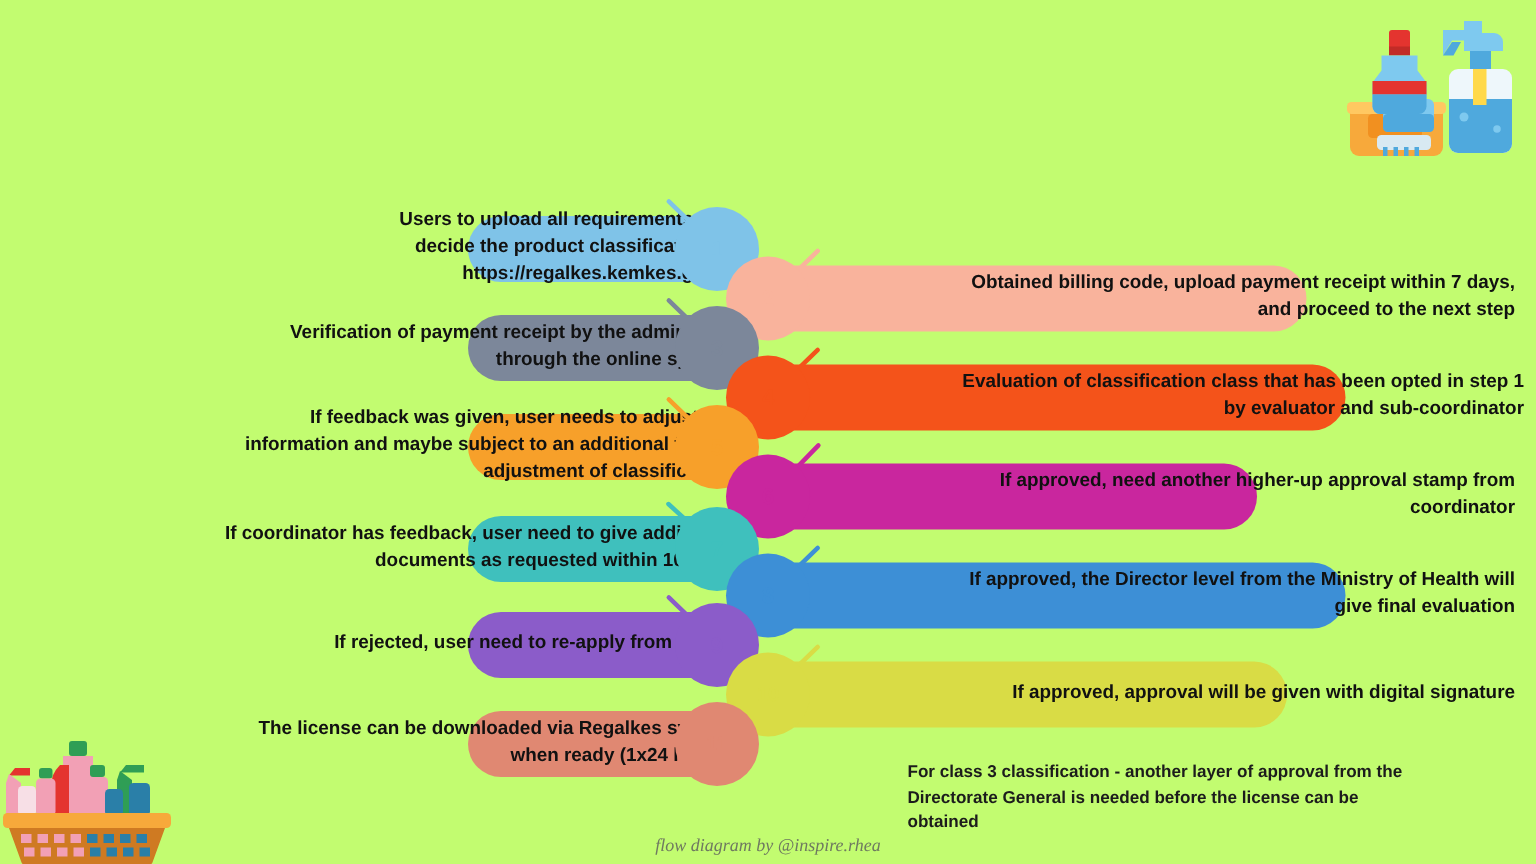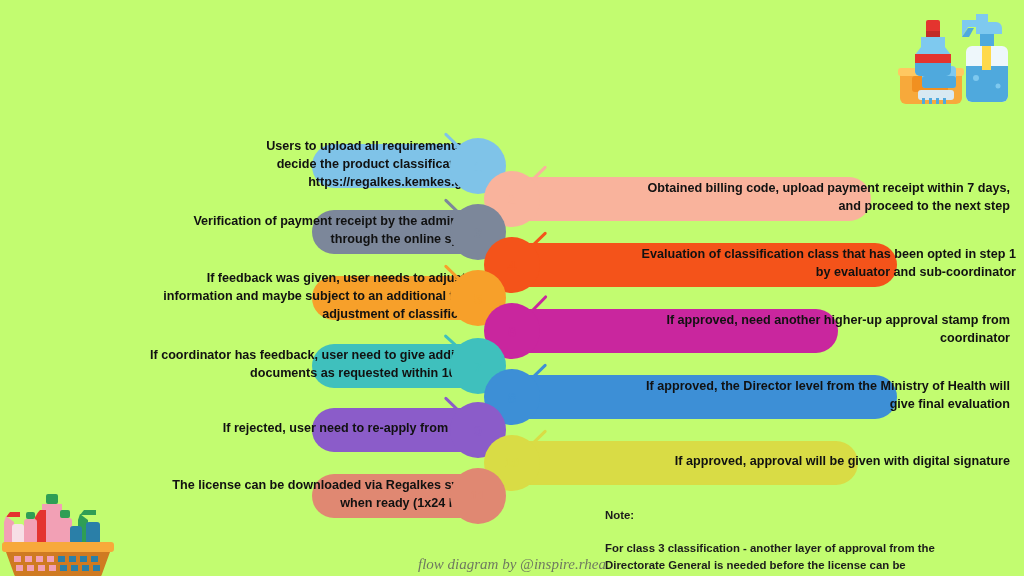--- a/index.html
+++ b/index.html
@@ -65,21 +65,21 @@
   
   .note{
     position:absolute;left:605px;top:490px;width:360px;
     font-size:11.4px;font-weight:bold;color:#1c1c1c;line-height:1.47;
     white-space:pre-line;
   }
 
   
   .credit{
     position:absolute;left:0;width:1024px;top:556px;
-    text-align:center;font-size:15px;font-style:italic;
+    text-align:center;font-size:12px;font-style:italic;
     color:#6f7a60;font-family:"Liberation Serif", serif;
   }
 </style>
 </head>
 <body>
 
 <div id="canvas">
 
 
   <div class="illus" id="illus-top">
@@ -269,21 +269,20 @@
         <div class="circ" style="left: 458px; color: rgb(224, 136, 114); font-size: 13.5px;">
           <div class="ringwrap" style="background: rgb(224, 136, 114);"></div>
           <span>11</span>
         </div>
         <div class="rowtext left" style="top: -18.9px; left: 40px; width: 448px;">The license can be downloaded via Regalkes system
 when ready (1x24 hours)</div>
       </div>
     </div>
 
   <div class="note">
-    <div>Note:</div>
     <div>For class 3 classification - another layer of approval from the
 Directorate General is needed before the license can be
 obtained</div>
   </div>
 
   <div class="credit">flow diagram by @inspire.rhea</div>
 
 </div>
 
 </body></html>

